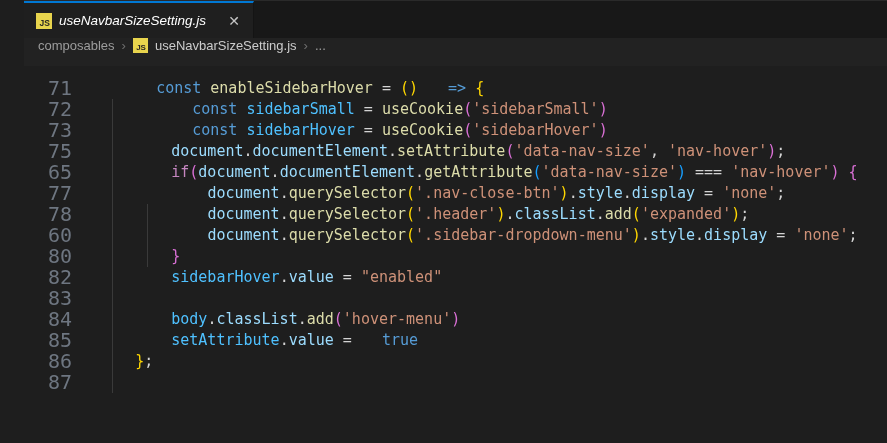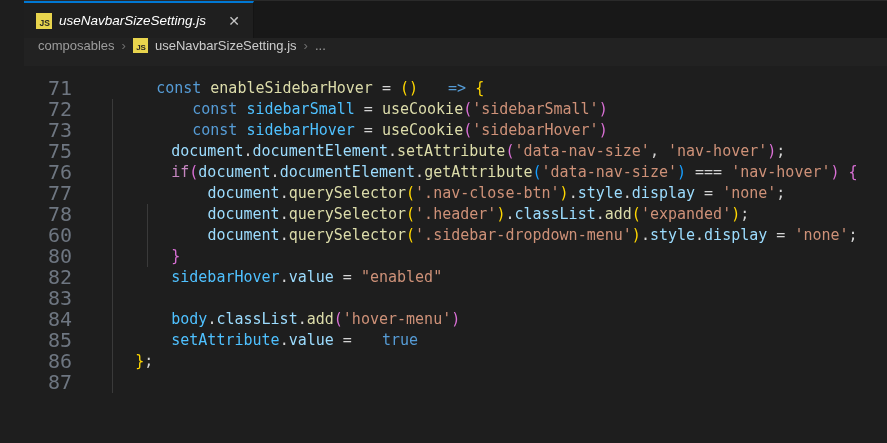--- a/index.html
+++ b/index.html
@@ -81,21 +81,21 @@
         </div>
         <div class="line">
           <span class="ln">73</span>
           <span class="code"><span class="tk-op">        </span><span class="tk-kw">const</span><span class="tk-op"> </span><span class="tk-var">sidebarHover</span><span class="tk-op"> = </span><span class="tk-fn">useCookie</span><span class="tk-b2">(</span><span class="tk-str">'sidebarHover'</span><span class="tk-b2">)</span></span>
         </div>
         <div class="line">
           <span class="ln">75</span>
           <span class="code"><span class="tk-op">        </span><span class="tk-prop">document</span><span class="tk-op">.</span><span class="tk-prop">documentElement</span><span class="tk-op">.</span><span class="tk-fn">setAttribute</span><span class="tk-b2">(</span><span class="tk-str">'data-nav-size'</span><span class="tk-op">, </span><span class="tk-str">'nav-hover'</span><span class="tk-b2">)</span><span class="tk-op">;</span></span>
         </div>
         <div class="line">
-          <span class="ln">76</span>
+          <span class="ln">65</span>
           <span class="code"><span class="tk-op">        </span><span class="tk-ctrl">if</span><span class="tk-b2">(</span><span class="tk-prop">document</span><span class="tk-op">.</span><span class="tk-prop">documentElement</span><span class="tk-op">.</span><span class="tk-fn">getAttribute</span><span class="tk-b3">(</span><span class="tk-str">'data-nav-size'</span><span class="tk-b3">)</span><span class="tk-op"> === </span><span class="tk-str">'nav-hover'</span><span class="tk-b2">)</span><span class="tk-op"> </span><span class="tk-b2">{</span></span>
         </div>
         <div class="line">
           <span class="ln">77</span>
           <span class="code"><span class="tk-op">            </span><span class="tk-prop">document</span><span class="tk-op">.</span><span class="tk-fn">querySelector</span><span class="tk-b1">(</span><span class="tk-str">'.nav-close-btn'</span><span class="tk-b1">)</span><span class="tk-op">.</span><span class="tk-prop">style</span><span class="tk-op">.</span><span class="tk-prop">display</span><span class="tk-op"> = </span><span class="tk-str">'none'</span><span class="tk-op">;</span></span>
         </div>
         <div class="line">
           <span class="ln">78</span>
           <span class="code"><span class="tk-op">            </span><span class="tk-prop">document</span><span class="tk-op">.</span><span class="tk-fn">querySelector</span><span class="tk-b1">(</span><span class="tk-str">'.header'</span><span class="tk-b1">)</span><span class="tk-op">.</span><span class="tk-prop">classList</span><span class="tk-op">.</span><span class="tk-fn">add</span><span class="tk-b1">(</span><span class="tk-str">'expanded'</span><span class="tk-b1">)</span><span class="tk-op">;</span></span>
         </div>

